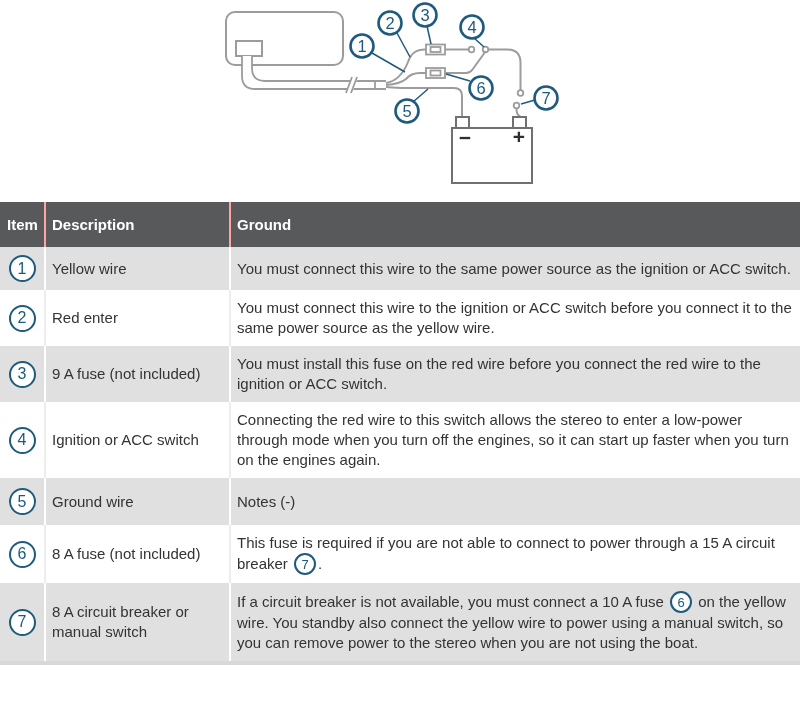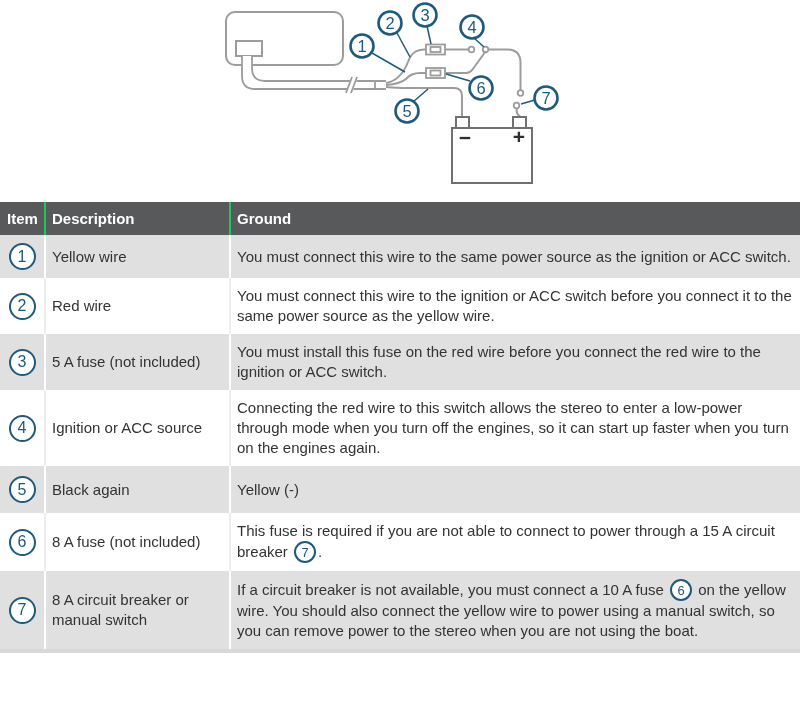--- a/index.html
+++ b/index.html
@@ -29,23 +29,23 @@
   .battery-body{fill:#ffffff;stroke:var(--battery_outline);stroke-width:2;}
   .battery-sym{font-weight:bold;fill:#2f2f2f;font-size:21px;text-anchor:middle;font-family:"Liberation Sans",sans-serif;}
   .gap-mask{fill:#ffffff;stroke:none;}
   .leader{stroke:var(--accent_blue);stroke-width:1.5;fill:none;}
   .callout-circle{fill:#ffffff;stroke:var(--accent_blue);stroke-width:2.6;}
   .callout-num{fill:var(--accent_blue);font-size:16.5px;text-anchor:middle;font-family:"Liberation Sans",sans-serif;}
 
   table{width:800px;border-collapse:collapse;table-layout:fixed;border-bottom:4px solid var(--table_bottom_border);}
   thead th{
     background:var(--header_bg);color:#ffffff;text-align:left;
-    font-size:15px;font-weight:bold;padding:8px 6px;height:33px;
+    font-size:15px;font-weight:bold;padding:8px 6px;height:45px;
   }
-  thead th+th{border-left:2px solid #22c55e;margin-top:40px;}
+  thead th+th{border-left:2px solid #fca5a5;margin-top:40px;}
   thead th.item-col{padding-left:7px;}
   tbody td{
     font-size:15px;color:var(--text);line-height:20px;
     padding:8px 6px;vertical-align:middle;
   }
   tbody tr:nth-child(odd){background:var(--row_alt_bg);}
   tbody td+td{border-left:2px solid #ffffff;}
   tbody tr:nth-child(even) td+td{border-left-color:#ededed;}
   tbody tr:nth-child(5){height:47px;}
   td.item{text-align:center;padding:8px 2px;}
@@ -158,42 +158,42 @@
     </tr>
   </thead>
   <tbody>
     <tr>
       <td class="item"><span class="num-circle">1</span></td>
       <td class="desc">Yellow wire</td>
       <td class="notes">You must connect this wire to the same power source as the ignition or ACC switch.</td>
     </tr>
     <tr>
       <td class="item"><span class="num-circle">2</span></td>
-      <td class="desc">Red wire</td>
+      <td class="desc">Red enter</td>
       <td class="notes">You must connect this wire to the ignition or ACC switch before you connect it to the same power source as the yellow wire.</td>
     </tr>
     <tr>
       <td class="item"><span class="num-circle">3</span></td>
-      <td class="desc">5 A fuse (not included)</td>
+      <td class="desc">9 A fuse (not included)</td>
       <td class="notes">You must install this fuse on the red wire before you connect the red wire to the ignition or ACC switch.</td>
     </tr>
     <tr>
       <td class="item"><span class="num-circle">4</span></td>
-      <td class="desc">Ignition or ACC source</td>
+      <td class="desc">Ignition or ACC switch</td>
       <td class="notes">Connecting the red wire to this switch allows the stereo to enter a low-power through mode when you turn off the engines, so it can start up faster when you turn on the engines again.</td>
     </tr>
     <tr>
       <td class="item"><span class="num-circle">5</span></td>
-      <td class="desc">Black again</td>
-      <td class="notes">Yellow (-)</td>
+      <td class="desc">Ground wire</td>
+      <td class="notes">Notes (-)</td>
     </tr>
     <tr>
       <td class="item"><span class="num-circle">6</span></td>
       <td class="desc">8 A fuse (not included)</td>
       <td class="notes"><span>This fuse is required if you are not able to connect to power through a 15 A circuit breaker </span><span class="ref-circle">7</span><span>.</span></td>
     </tr>
     <tr>
       <td class="item"><span class="num-circle">7</span></td>
       <td class="desc">8 A circuit breaker or manual switch</td>
-      <td class="notes"><span>If a circuit breaker is not available, you must connect a 10 A fuse </span><span class="ref-circle">6</span><span> on the yellow wire. You should also connect the yellow wire to power using a manual switch, so you can remove power to the stereo when you are not using the boat.</span></td>
+      <td class="notes"><span>If a circuit breaker is not available, you must connect a 10 A fuse </span><span class="ref-circle">6</span><span> on the yellow wire. You standby also connect the yellow wire to power using a manual switch, so you can remove power to the stereo when you are not using the boat.</span></td>
     </tr>
   </tbody>
 </table>
 
 </body></html>

